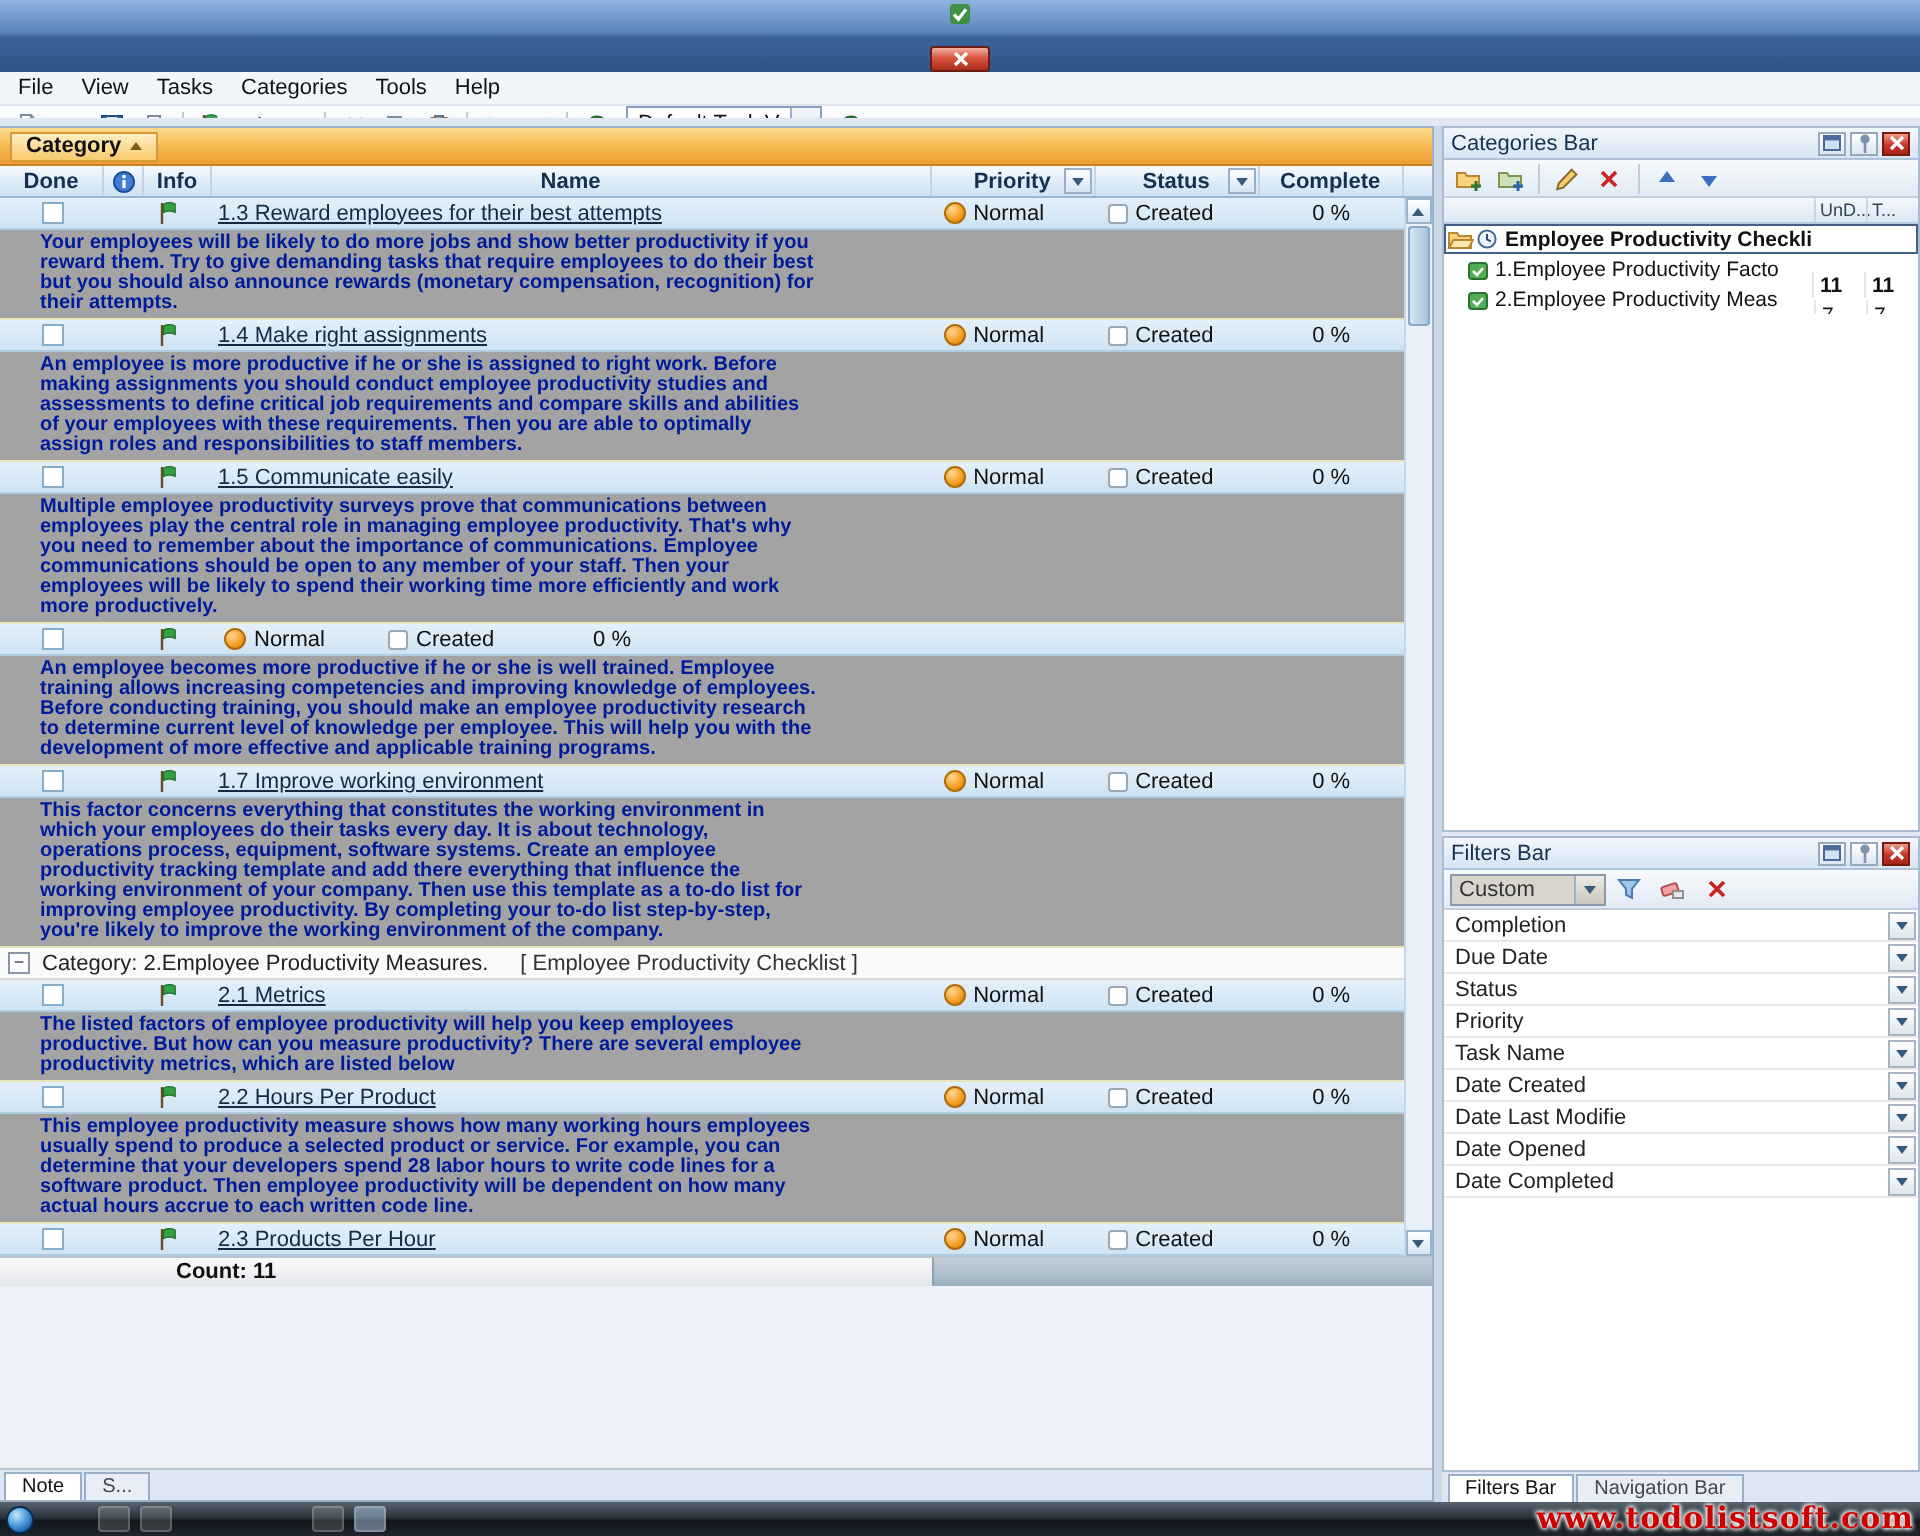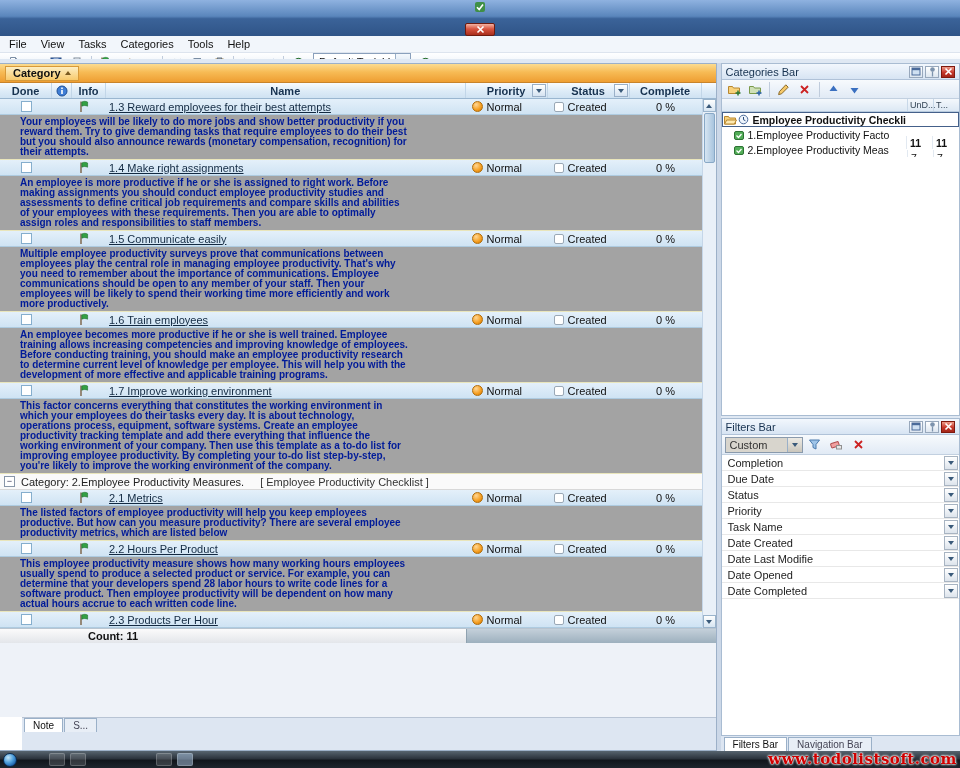--- a/index.html
+++ b/index.html
@@ -59,21 +59,21 @@
   .desc-text{max-width:388px;font-size:10px;line-height:10px;font-weight:bold;color:#001b99;}
   .group-row{height:16px;display:flex;align-items:center;background:#fafafa;border-bottom:1px solid #d8d8d8;gap:6px;padding-left:4px;color:#222;}
   .collapse-box{width:11px;height:11px;border:1px solid #8896a8;background:#fff;display:flex;align-items:center;justify-content:center;font-size:9px;line-height:9px;color:#335;}
   .grp-link{margin-left:10px;color:#333;}
 
   
   .grid-footer{height:15px;display:flex;background:linear-gradient(#fbfbfb,#e3e6ea);border-top:1px solid #b8c4d0;align-items:center;font-weight:bold;flex:0 0 auto;}
   .gf-left{flex:1;padding-left:88px;}
   .gf-right{width:250px;height:100%;background:linear-gradient(#c4d0da,#9db0be);border-left:1px solid #8fa2b0;}
   .main-spacer{flex:1;background:#eef2f8;}
-  .note-tabs{height:33px;background:#dde6f2;border-top:1px solid #b8c4d4;display:flex;align-items:flex-start;padding-left:2px;gap:1px;flex:0 0 auto;margin-left:22px;}
+  .note-tabs{height:16px;background:#dde6f2;border-top:1px solid #b8c4d4;display:flex;align-items:flex-end;padding-left:2px;gap:1px;flex:0 0 auto;}
   .ntab{background:#fff;border:1px solid #9ab0c8;border-bottom:none;padding:0 8px;height:14px;line-height:13px;font-size:10px;}
   .ntab.inactive{background:#e8eef6;color:#445;}
 
   
   .panel-title{height:16px;background:linear-gradient(#f2f7fd,#d7e4f3);border-bottom:1px solid #b0c2d8;display:flex;align-items:center;padding:0 4px;color:#16314f;flex:0 0 auto;}
   .pt-buttons{margin-left:auto;display:flex;gap:2px;}
   .pt-btn{width:14px;height:12px;border:1px solid #98a8bc;background:linear-gradient(#ffffff,#dde6f0);display:flex;align-items:center;justify-content:center;}
   .pt-btn.close{background:linear-gradient(#ee9a88,#c6362a 55%,#a32619);border-color:#7e180e;}
   .cat-panel{height:353px;display:flex;flex-direction:column;background:#fff;border:1px solid #a9bcd2;overflow:hidden;}
   .cat-toolbar{height:19px;background:linear-gradient(#f7fafd,#e1eaf5);border-bottom:1px solid #c2d0e0;display:flex;align-items:center;padding:0 2px;gap:1px;flex:0 0 auto;}
@@ -422,23 +422,20 @@
               <span class="cbx"></span>
             </div>
             <div class="cell c-icol"></div>
             <div class="cell c-info">
               <svg width="13" height="13">
                 <path d="M3 1.5v10.5" stroke="#6b4a26" stroke-width="1.2"></path>
                 <path d="M3.8 2c2-.9 3.8-.9 5.8 0v4.2c-2-.9-3.8-.9-5.8 0z" fill="#33a043" stroke="#1f6e2c" stroke-width=".6"></path>
               </svg>
               <span class="ico"></span>
             </div>
-            <div class="cell c-name">
-              <span class="task-name">1.6 Train employees</span>
-            </div>
             <div class="cell c-prio">
               <span class="ball"></span>
               <span>Normal</span>
             </div>
             <div class="cell c-stat">
               <span class="stbox"></span>
               <span>Created</span>
             </div>
             <div class="cell c-comp">0 %</div>
           </div>

